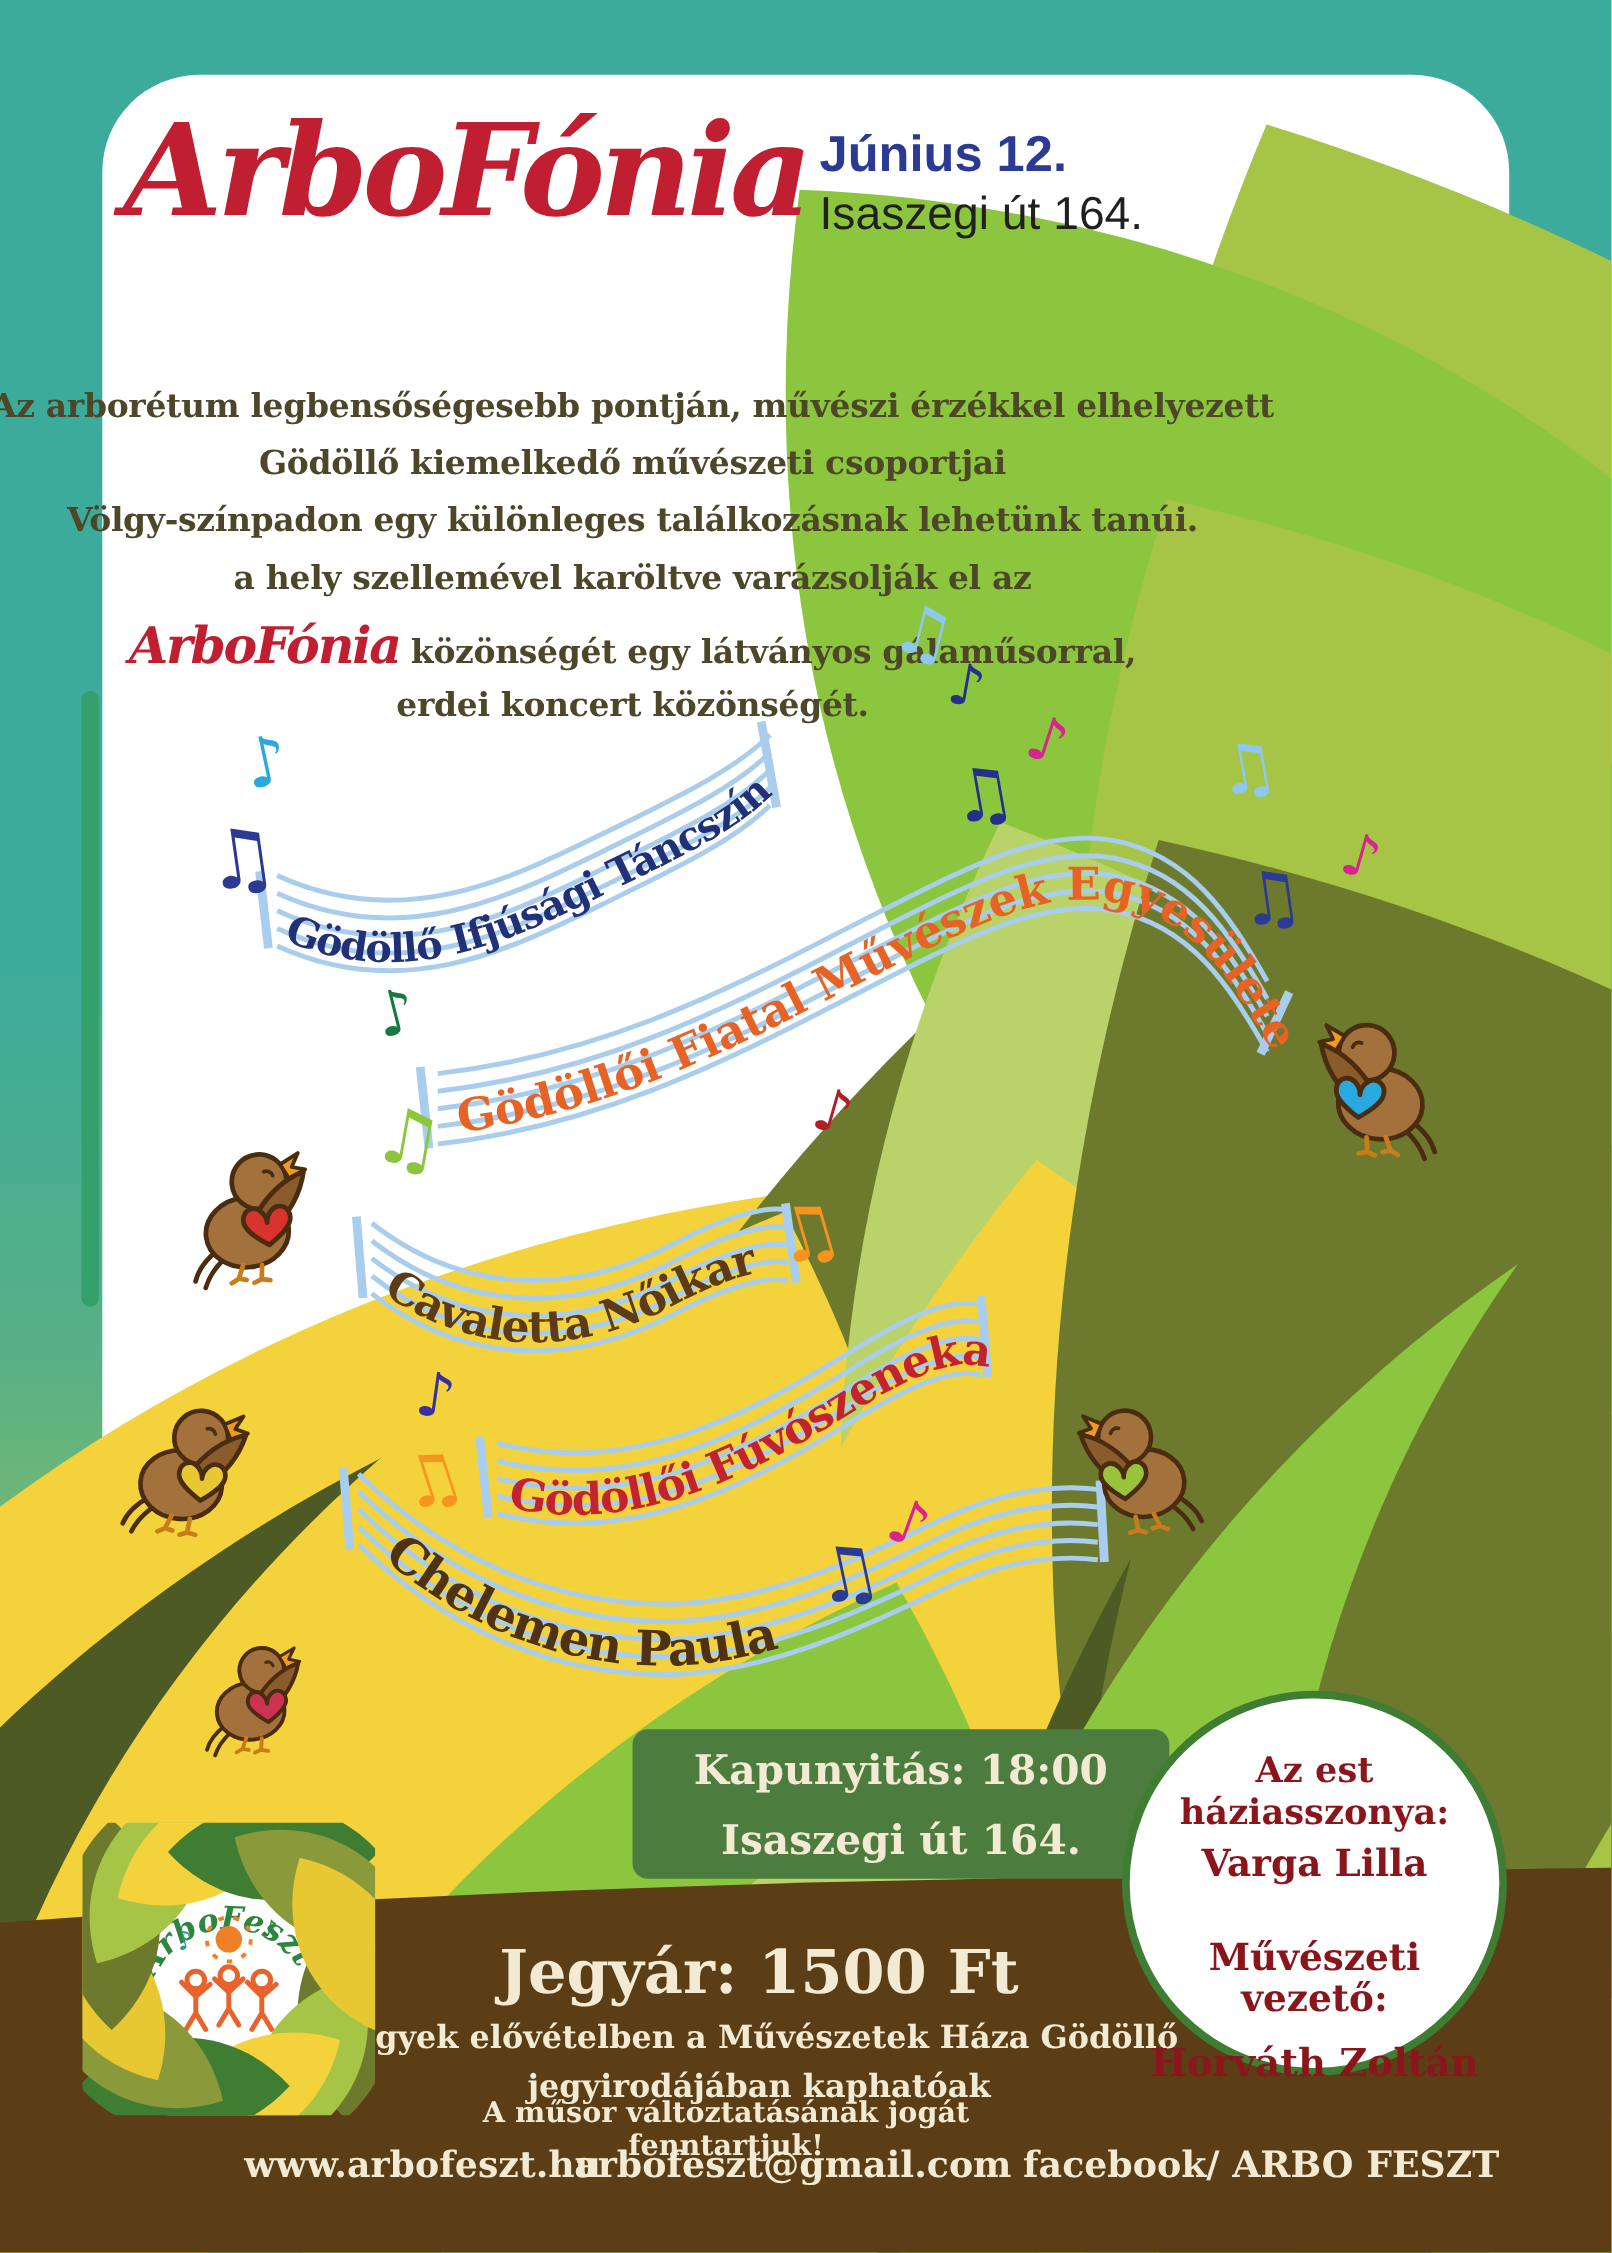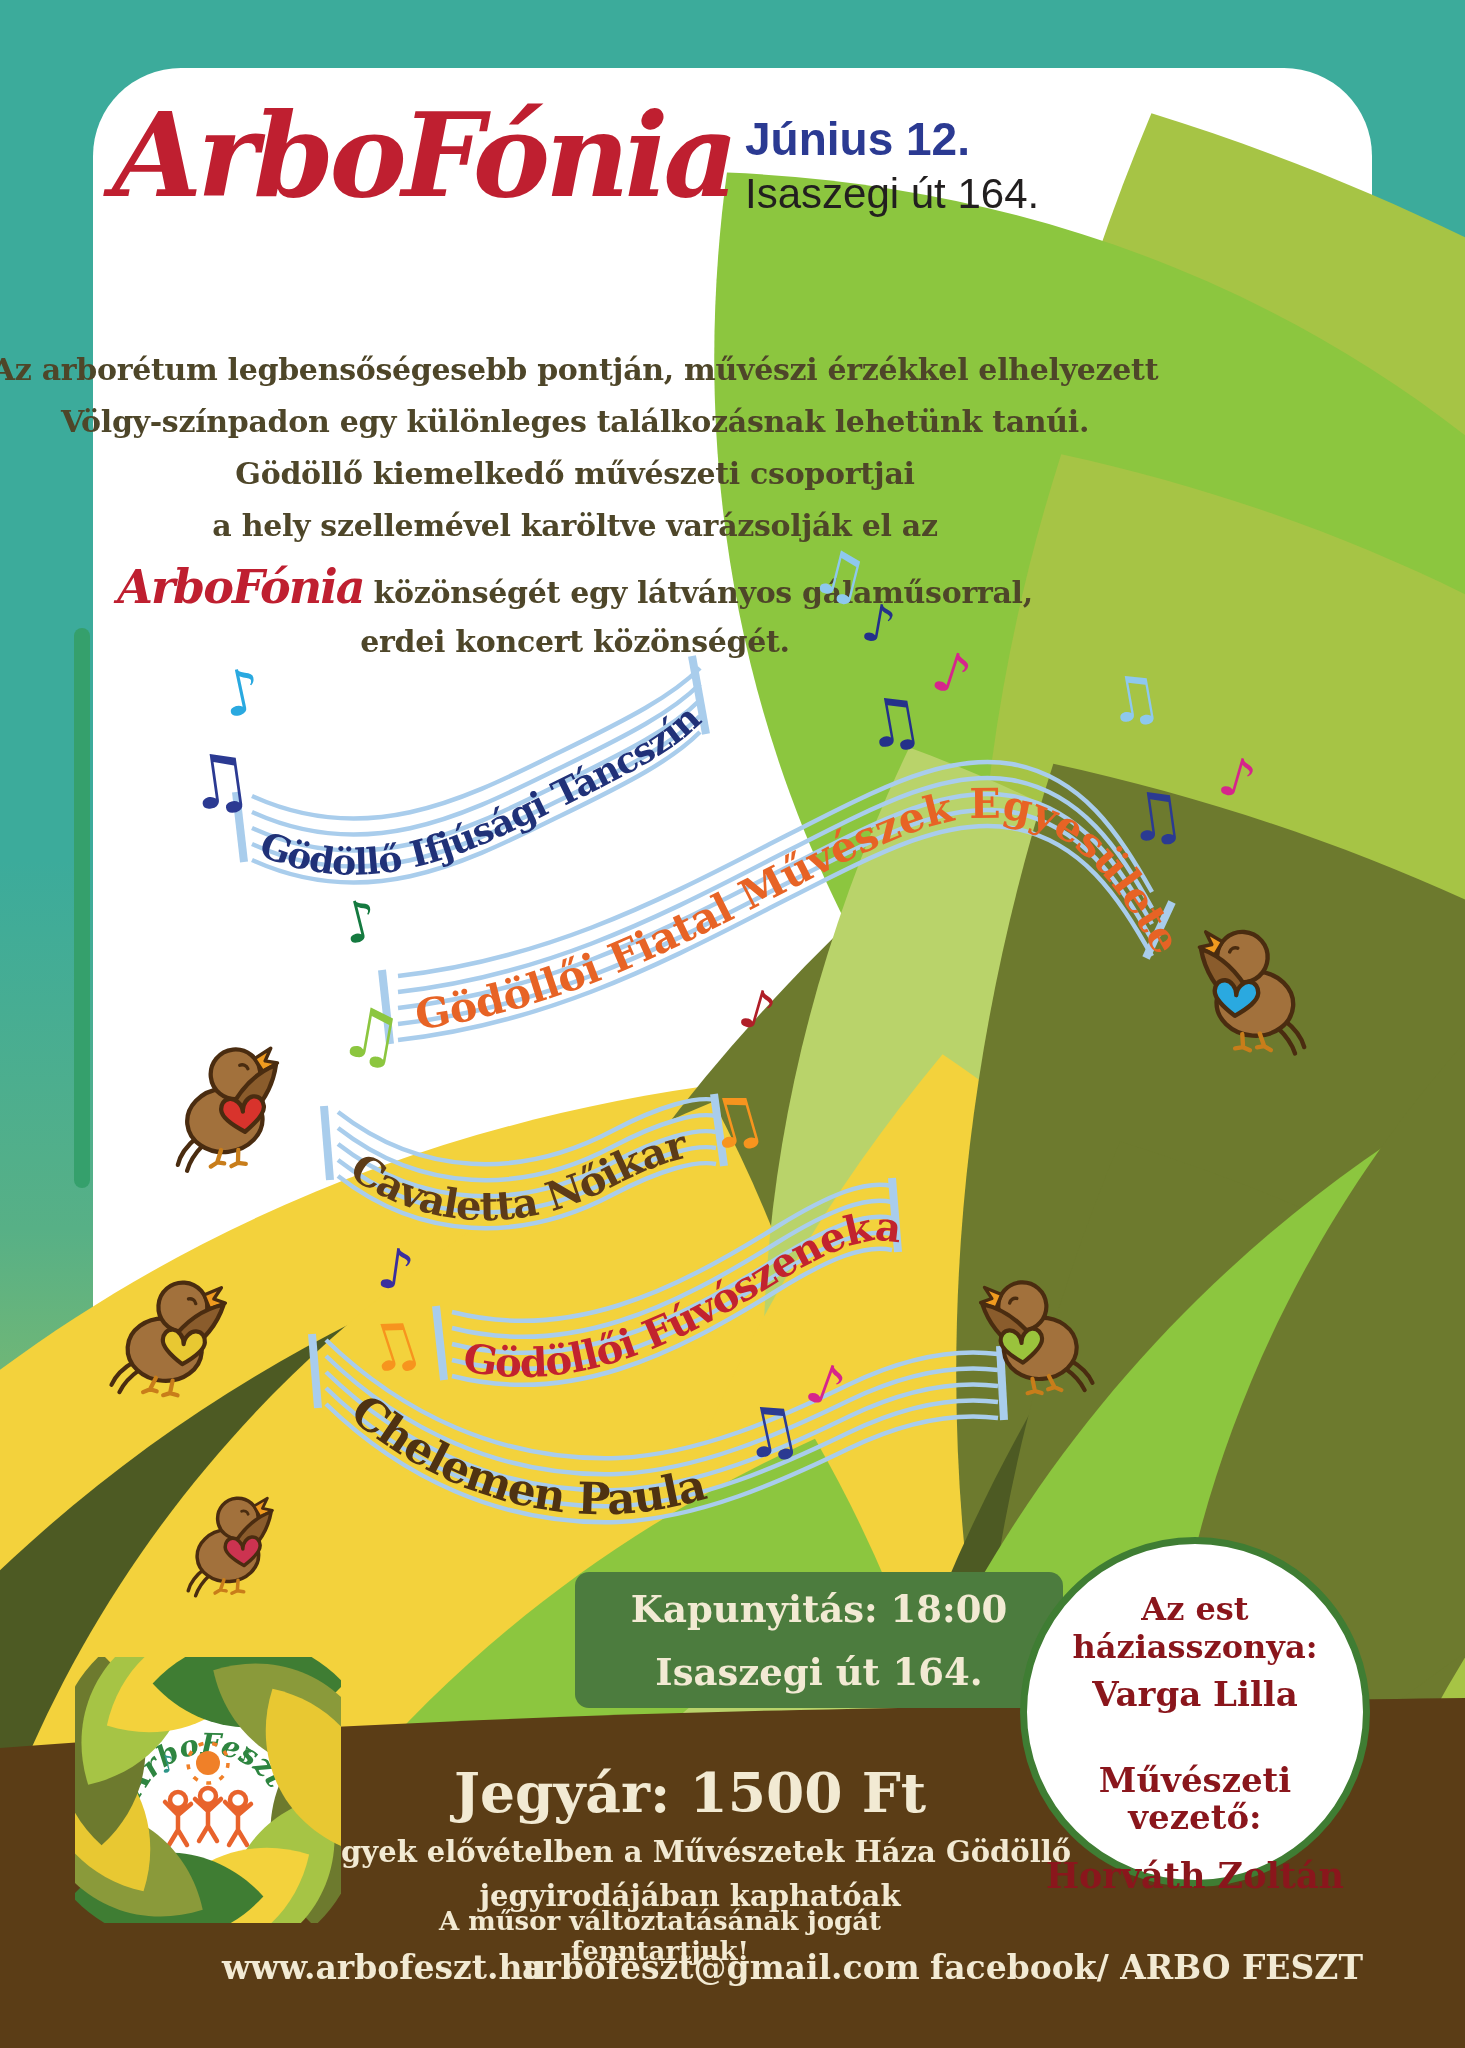--- a/index.html
+++ b/index.html
@@ -219,24 +219,24 @@
   <div class="content-layer">
     <div class="main-logo">ArboFónia</div>
     <div class="date-line">Június 12.</div>
     <div class="address-line">Isaszegi út 164.</div>
 
     <div class="intro">
       <div class="line">
           <span>Az arborétum legbensőségesebb pontján, művészi érzékkel elhelyezett</span>
         </div>
       <div class="line">
+          <span>Gödöllő kiemelkedő művészeti csoportjai</span>
+        </div>
+      <div class="line">
           <span>Völgy-színpadon egy különleges találkozásnak lehetünk tanúi.</span>
-        </div>
-      <div class="line">
-          <span>Gödöllő kiemelkedő művészeti csoportjai</span>
         </div>
       <div class="line">
           <span>a hely szellemével karöltve varázsolják el az</span>
         </div>
       <div class="line tall">
         <span class="inline-logo">ArboFónia</span>
         <span>közönségét egy látványos gálaműsorral,</span>
       </div>
       <div class="line">
           <span>erdei koncert közönségét.</span>

